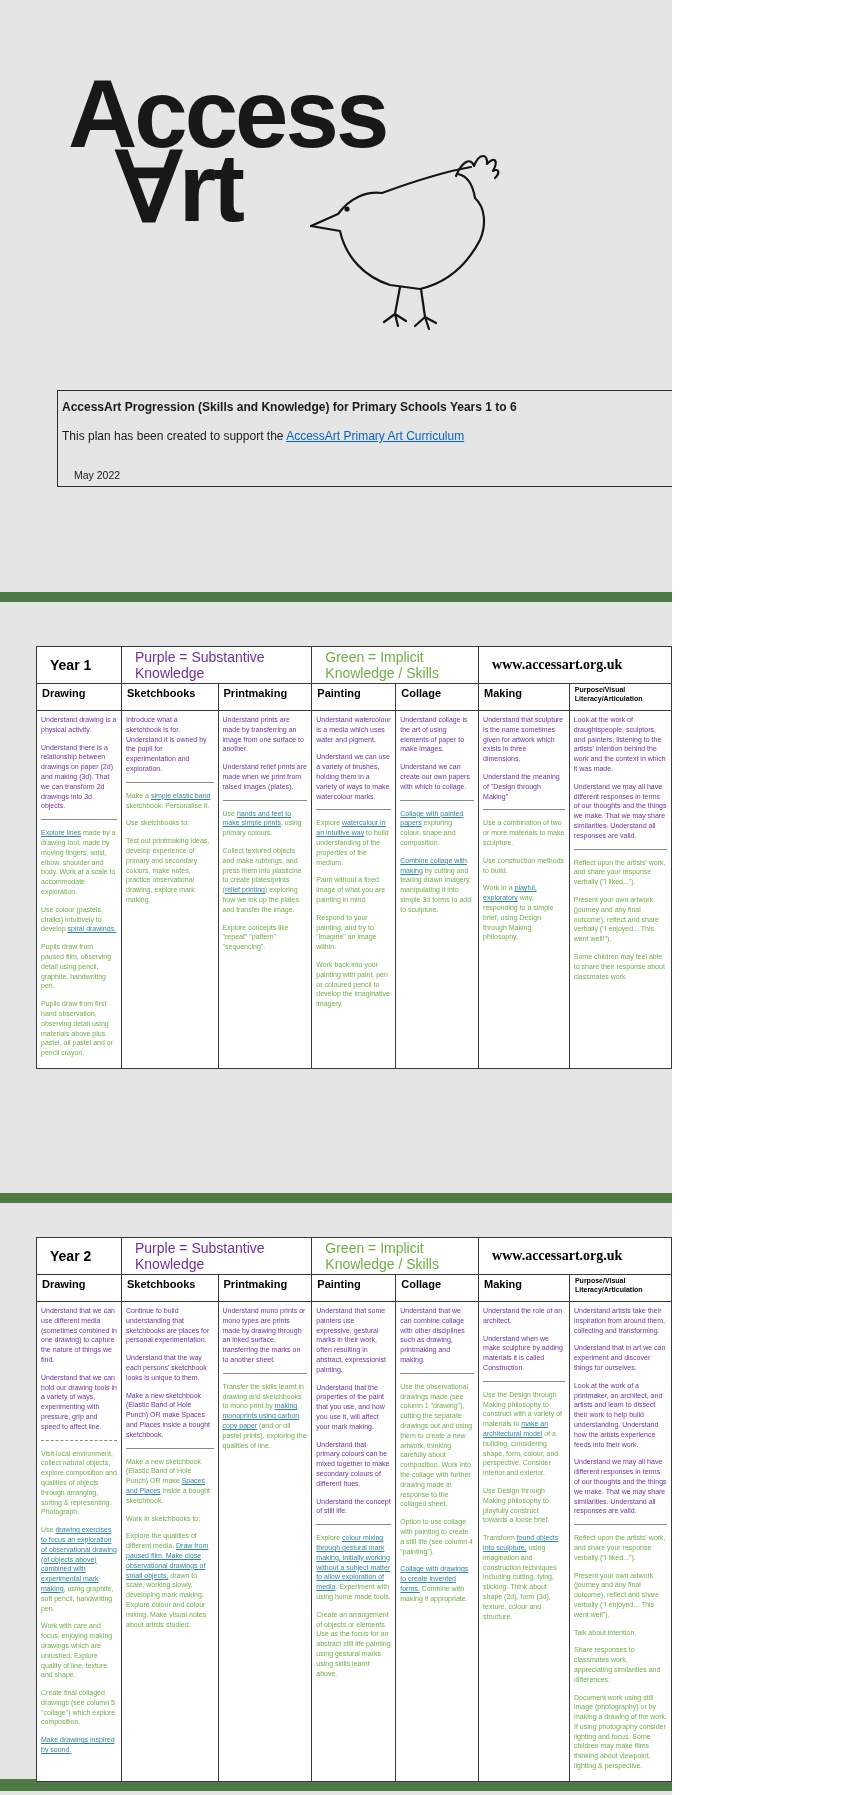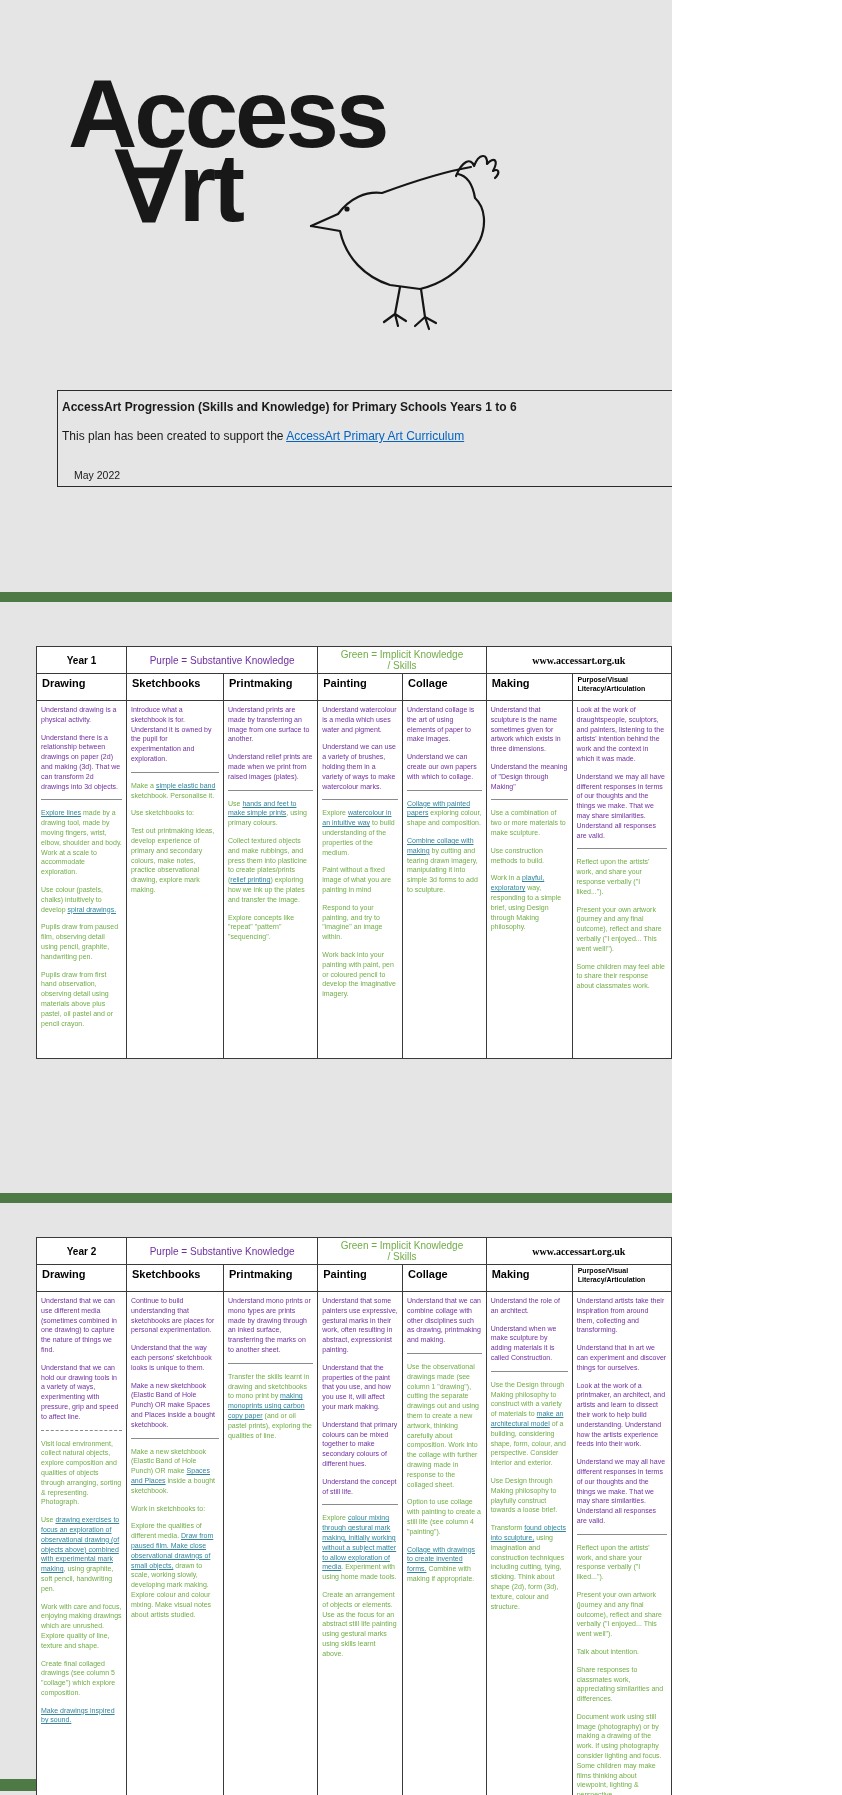--- a/index.html
+++ b/index.html
@@ -20,21 +20,21 @@
   
   .band{position:absolute;left:0;width:842px;height:10px;background:#4E7B45;}
   .band-1{top:592px;}
   .band-2{top:1193px;}
   .band-3{top:1779px;height:12px;}
   
   .yeartable{position:absolute;left:36px;border-collapse:collapse;table-layout:fixed;background:#fff;}
   .yt-1{top:646px;}
   .yt-2{top:1237px;}
   .yeartable td{border:1px solid #3a3a3a;vertical-align:top;overflow:hidden;}
-  .row-legend td{height:20px;padding:2px 22px;font-size:10px;vertical-align:middle;text-align:center;}
+  .row-legend td{height:20px;padding:2px 13px;font-size:14px;vertical-align:middle;}
   .cell-year{font-weight:bold;font-size:10.5px;color:#000;}
   .legend-purple{color:#7030A0;}
   .legend-green{color:#70AD47;}
   .legend-site{font-weight:bold;color:#000;font-family:Liberation Serif, serif;}
   .row-heads td{font-weight:bold;font-size:11px;color:#000;padding:3px 5px;height:20px;}
   .row-heads td.small-head{font-size:7px;line-height:1.25;padding-top:2px;}
   .row-body td{padding:4px 4px 2px;font-size:7px;line-height:1.4;}
   .yt-1 .row-body td{height:351px;}
   .yt-2 .row-body td{height:455px;}
   .cp{margin:0 0 8px;}

